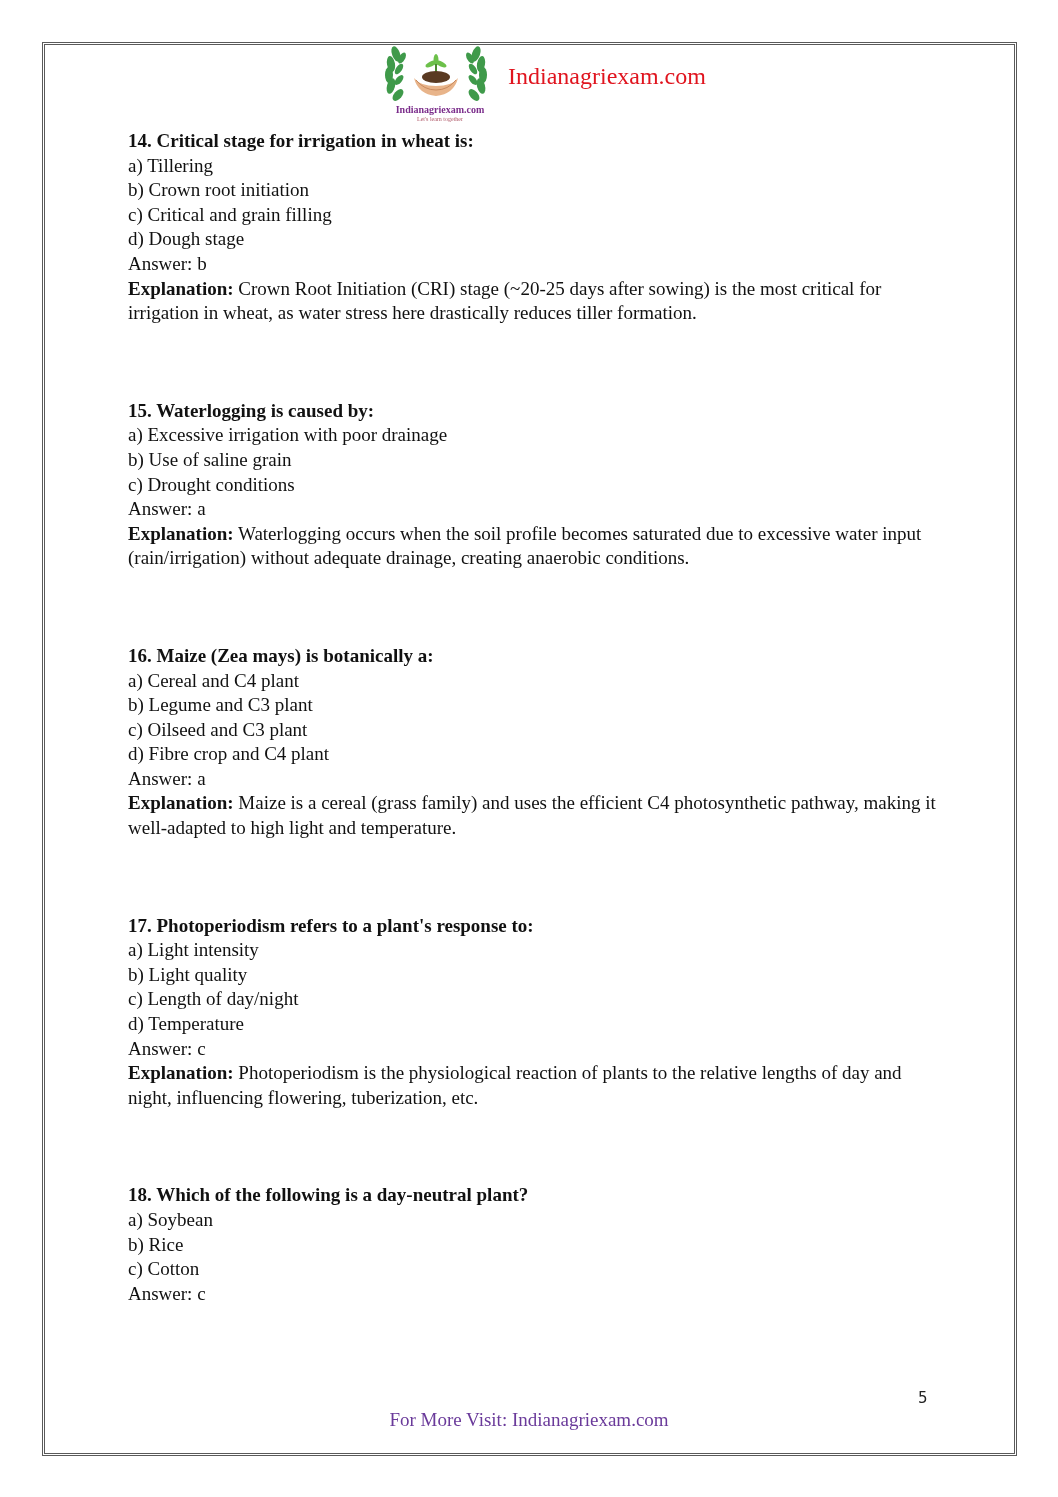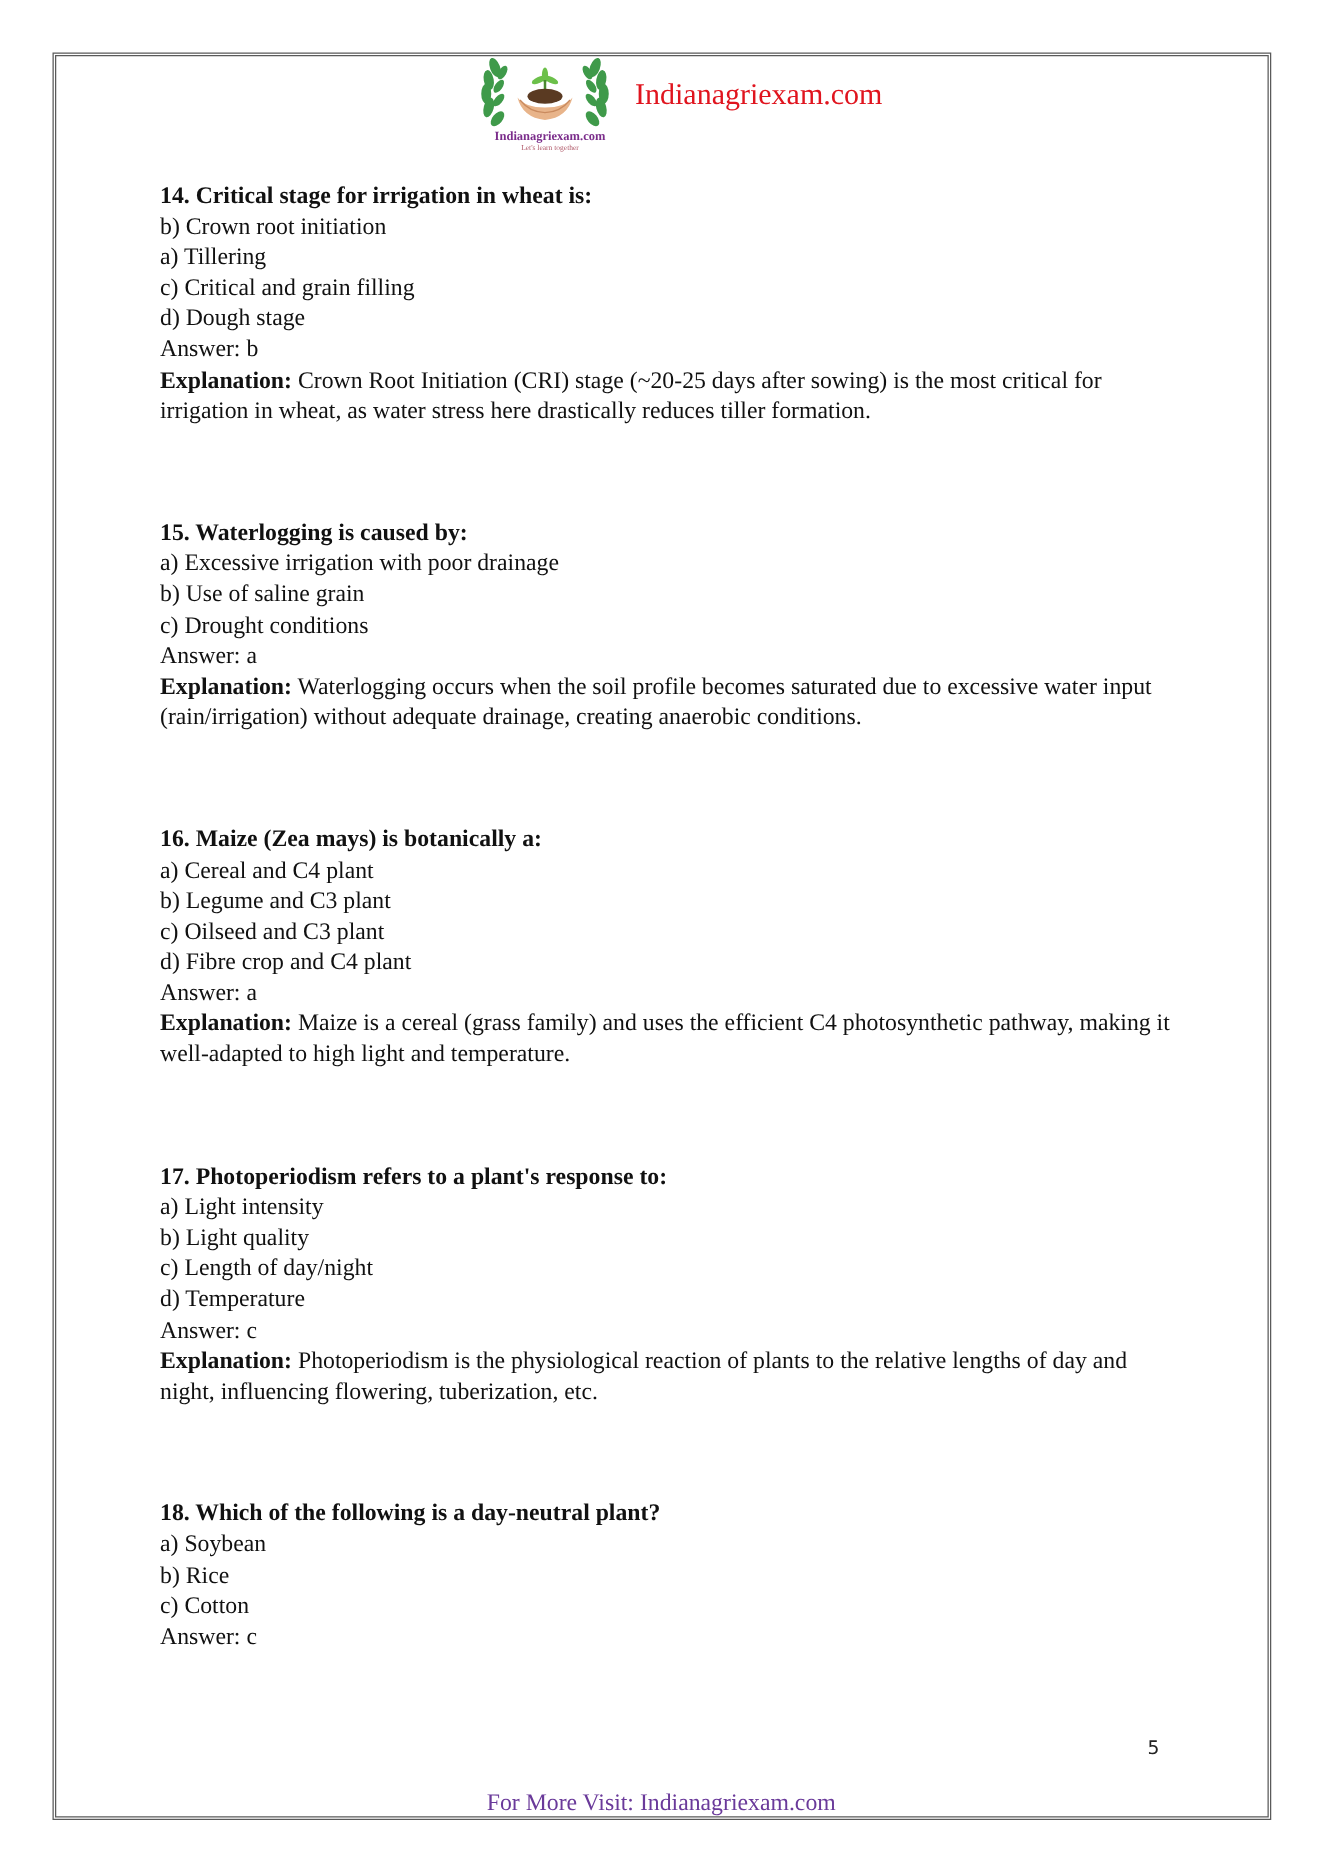--- a/index.html
+++ b/index.html
@@ -16,38 +16,38 @@
   }
   .logo-tag {
     position: absolute; left: 0; top: 72px; width: 124px; text-align: center;
     font-family: "Liberation Serif", serif; font-size: 6px; color: #b05a6a;
   }
   .site-title {
     position: absolute; left: 130px; top: 19px;
     font-family: "Liberation Serif", serif; font-size: 24px; color: #e0141e; white-space: nowrap;
   }
   .content {
-    position: absolute; left: 128px; top: 145px; width: 820px;
+    position: absolute; left: 128px; top: 129px; width: 820px;
     font-family: "Liberation Serif", serif; font-size: 19px; line-height: 24.6px; color: #111;
   }
   .q { margin: 0; }
   .q-title { font-weight: bold; }
   .answer { font-weight: normal; }
   .exp-label { font-weight: bold; }
   .gap14 { height: 73px; }
   .gap15 { height: 73px; }
   .gap16 { height: 73px; }
   .gap17 { height: 73px; }
   .page-number {
     position: absolute; left: 918px; top: 1389px;
     font-family: "DejaVu Sans", sans-serif; font-size: 15px; color: #222;
   }
   .footer {
     position: absolute; left: 0; width: 1058px; top: 1409px; text-align: center;
-    font-family: "Liberation Serif", serif; font-size: 19px; color: #6a3a9a; margin-top: 23px;
+    font-family: "Liberation Serif", serif; font-size: 19px; color: #6a3a9a;
   }
 </style>
 </head>
 <body>
 
 <div class="page-border"></div>
 
 <div class="header">
   <div class="logo">
     <svg width="124" height="62" viewBox="0 0 124 62">
@@ -89,22 +89,22 @@
     <div class="logo-name">Indianagriexam.com</div>
     <div class="logo-tag">Let's learn together</div>
   </div>
   <div class="site-title">Indianagriexam.com</div>
 </div>
 
 <div class="content">
 
   <div class="q">
     <div class="q-title">14. Critical stage for irrigation in wheat is:</div>
+    <div>a) Tillering</div>
     <div>b) Crown root initiation</div>
-    <div>a) Tillering</div>
     <div>c) Critical and grain filling</div>
     <div>d) Dough stage</div>
     <div class="answer">Answer: b</div>
     <div><span class="exp-label">Explanation:</span><span> Crown Root Initiation (CRI) stage (~20-25 days after sowing) is the most critical for irrigation in wheat, as water stress here drastically reduces tiller formation.</span></div>
   </div>
   <div class="gap14"></div>
 
   <div class="q">
     <div class="q-title">15. Waterlogging is caused by:</div>
     <div>a) Excessive irrigation with poor drainage</div>

